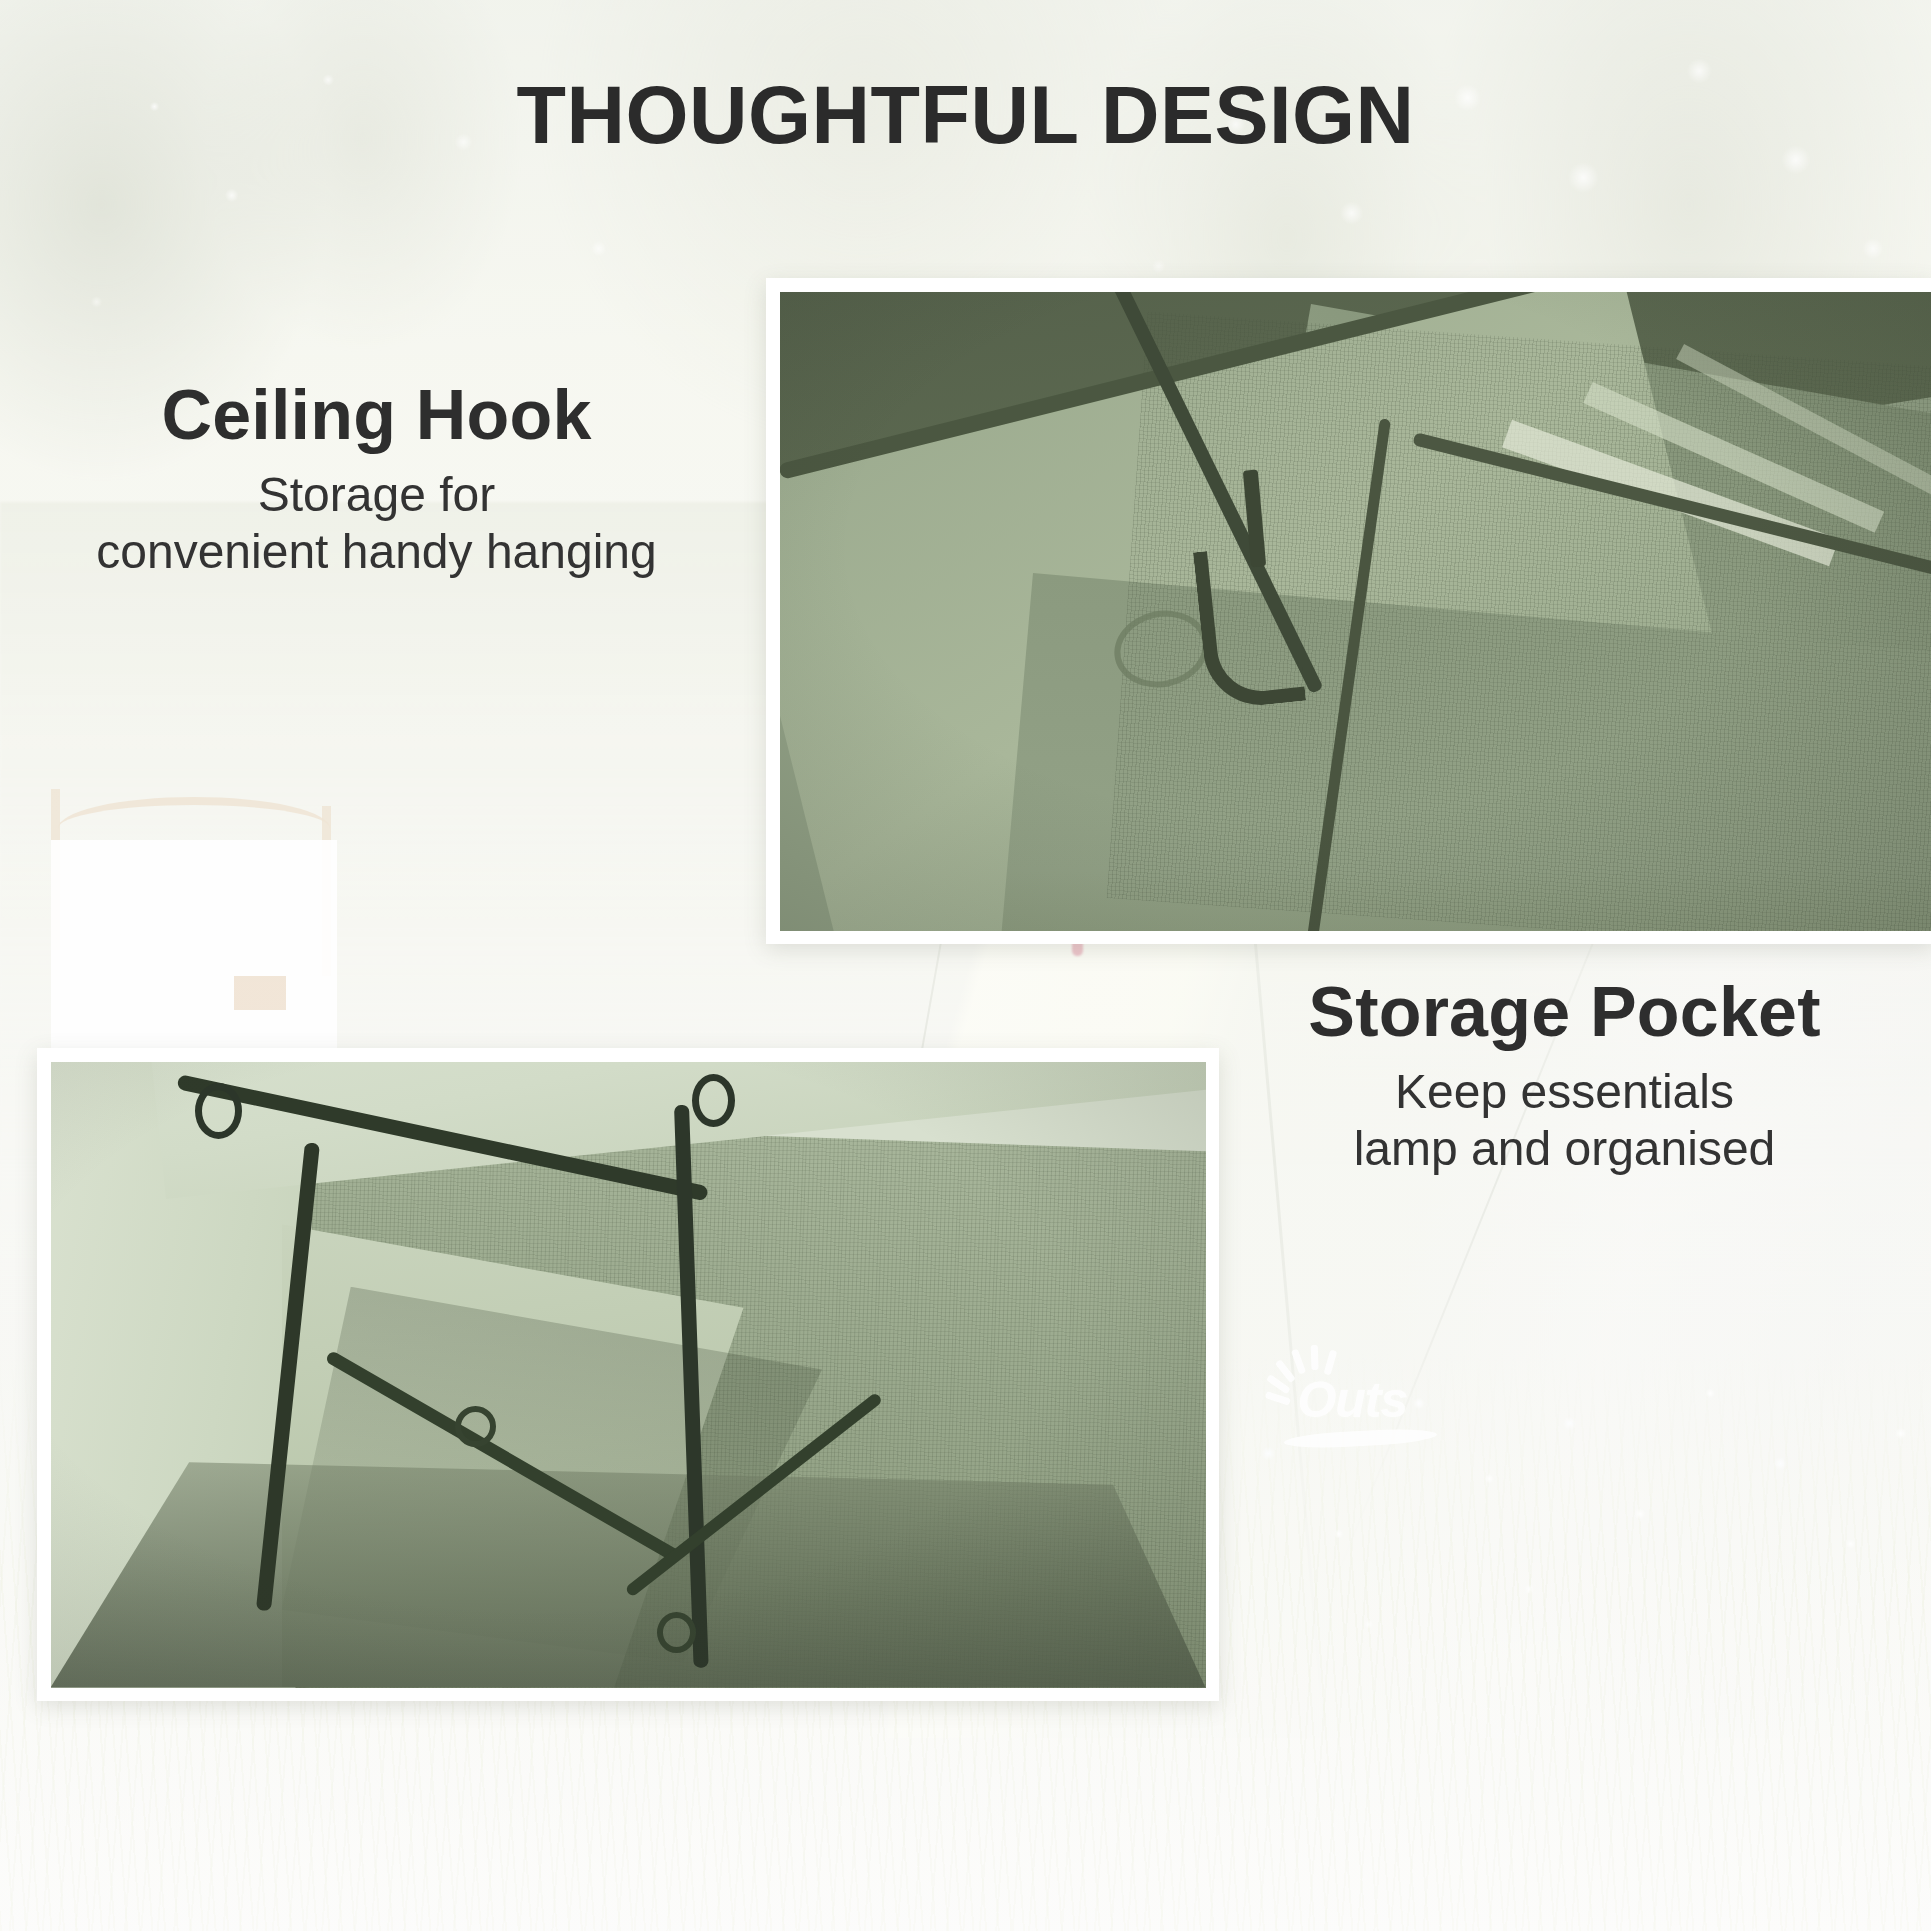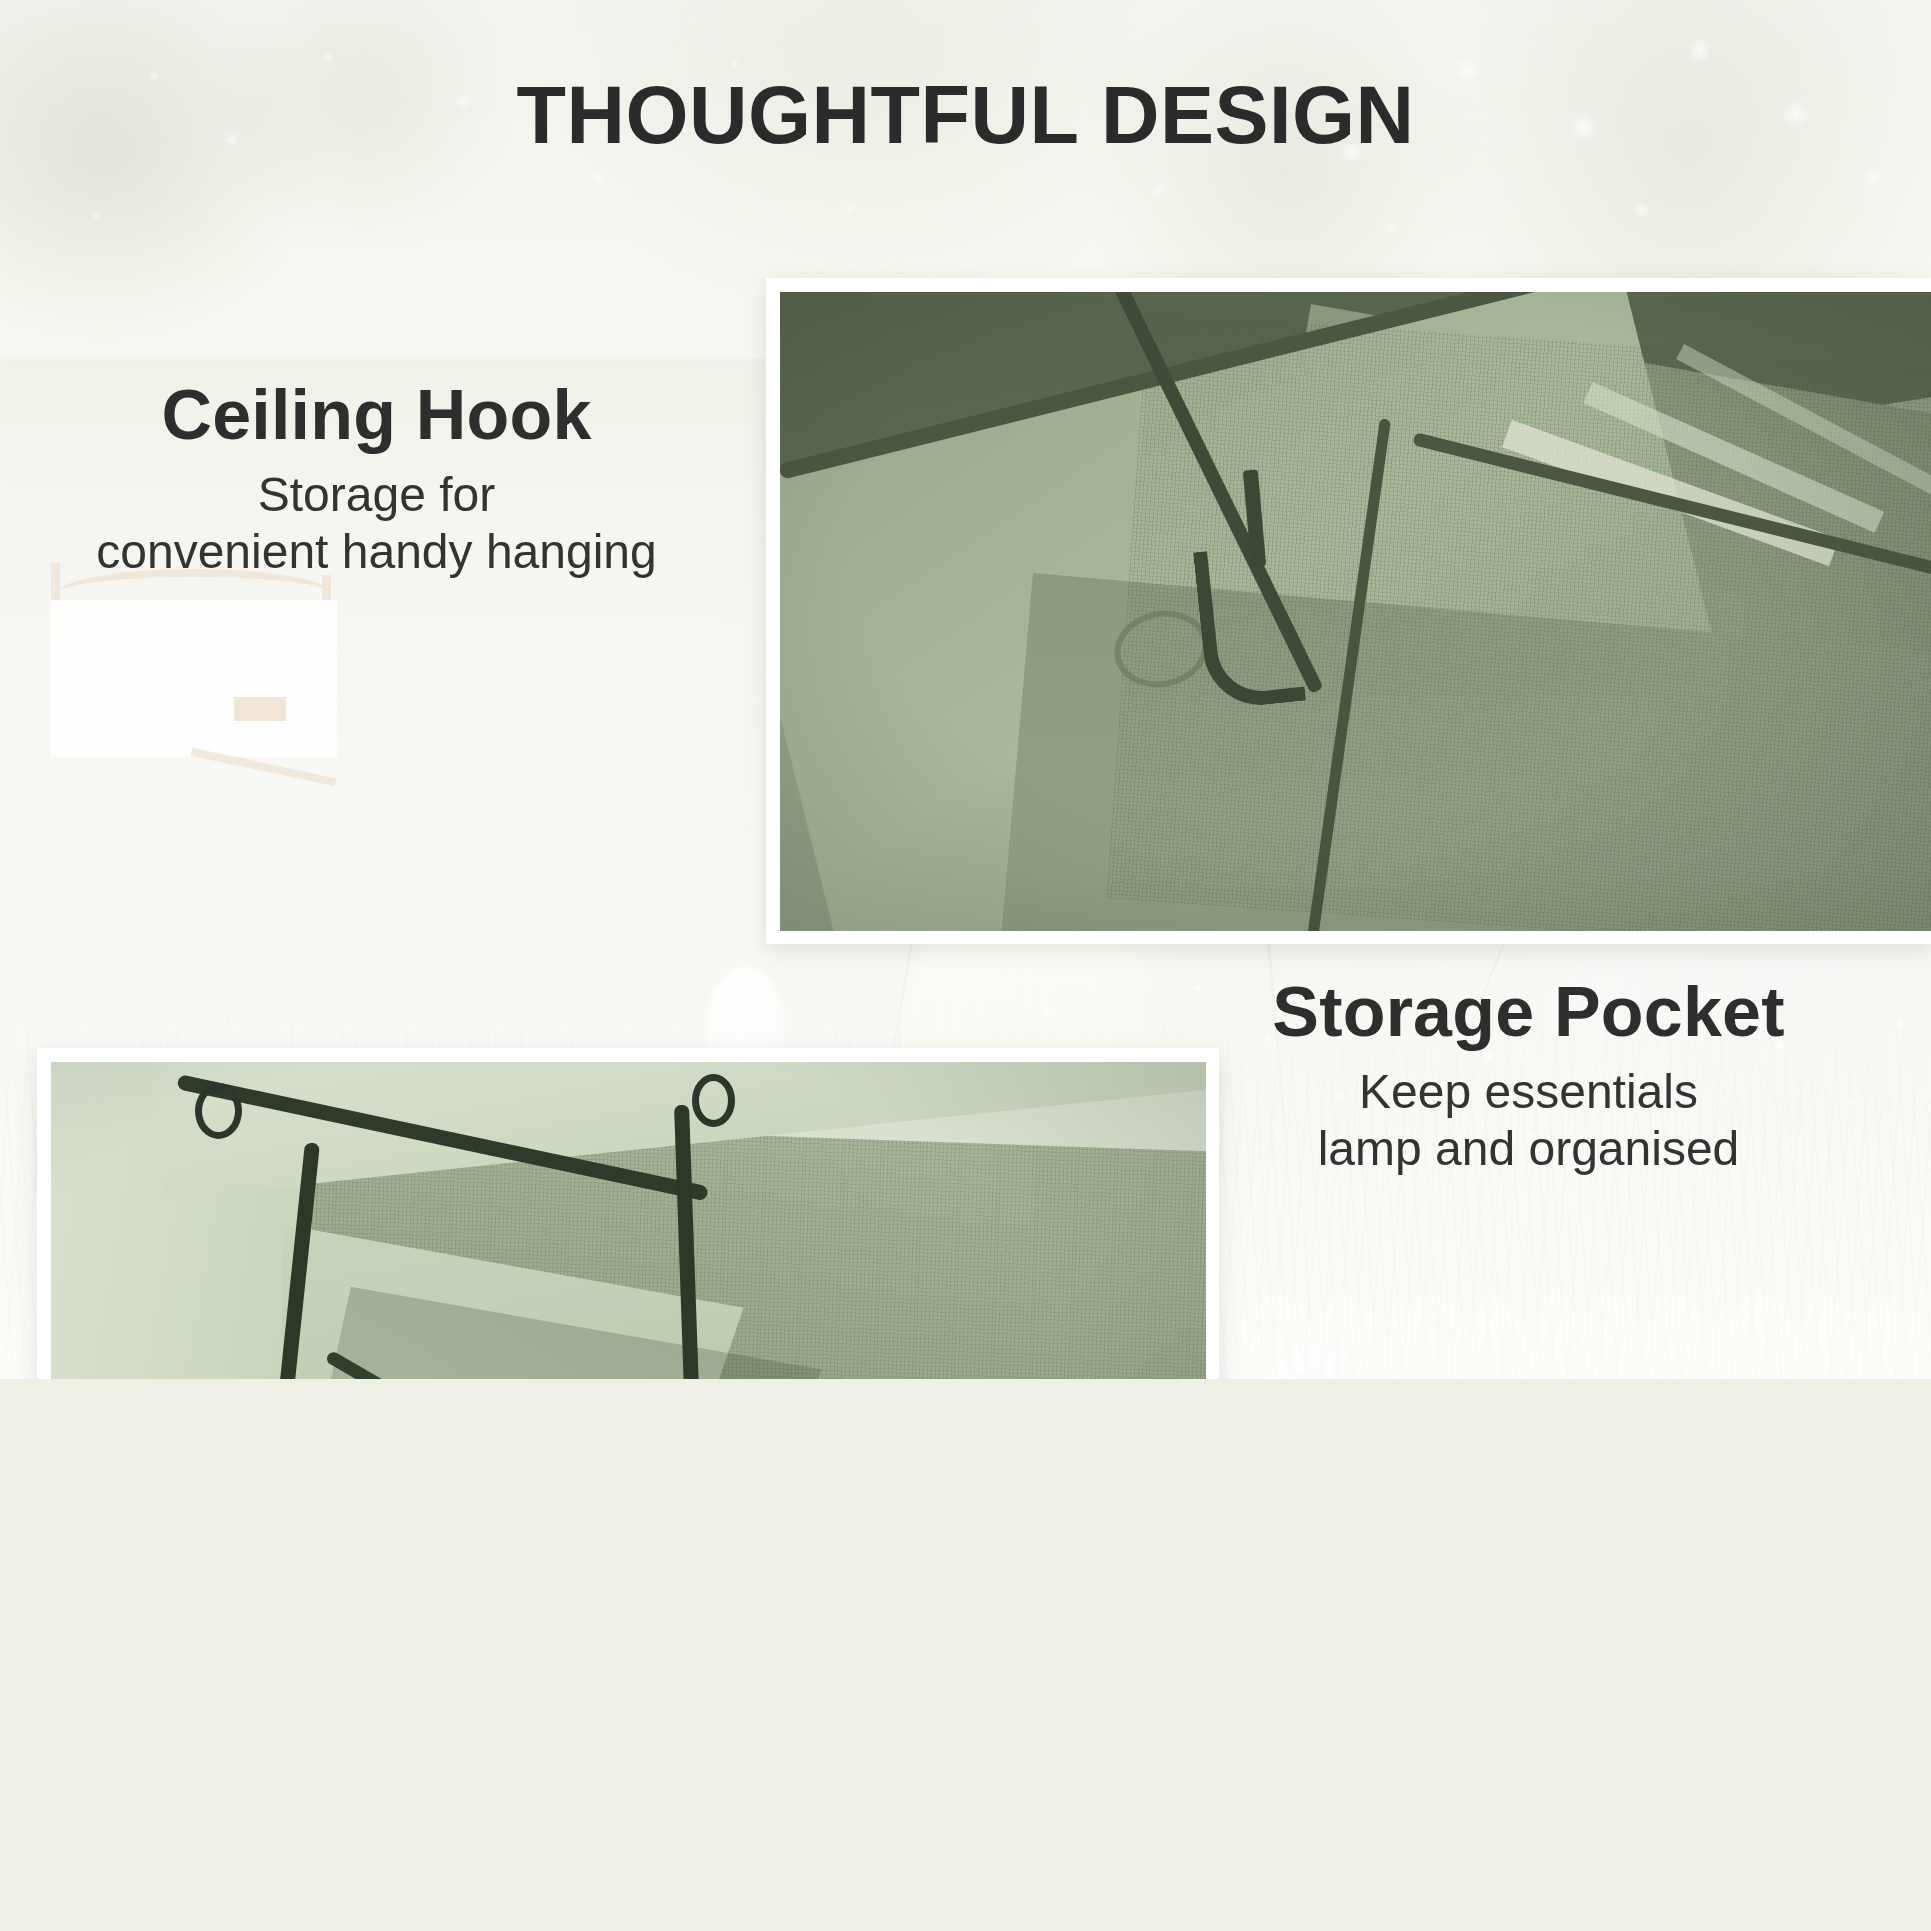--- a/index.html
+++ b/index.html
@@ -1,21 +1,21 @@
 <!DOCTYPE html>
 <html><head>
 <meta charset="utf-8">
 <style>
   html,body{margin:0;padding:0;}
   body{
     width:1931px;height:1931px;overflow:hidden;
     font-family:"Liberation Sans","DejaVu Sans",sans-serif;
     background:#eef0e6;
   }
-  #stage{position:relative;width:1931px;height:1379px;overflow:hidden;background:#3b82f6;text-decoration:underline;}
+  #stage{position:relative;width:1931px;height:1931px;overflow:hidden;background:#3b82f6;text-decoration:underline;}
 
   
   .bg{position:absolute;inset:0;overflow:hidden;}
   .bg-base{
     position:absolute;inset:0;
     background:
       linear-gradient(178deg,#e3e7da 0%,#eef0e3 18%,#f2f2ea 38%,#f0f1ea 60%,#eff0e9 80%,#f3f3ef 100%);
   }
   
   .bg-trees{
@@ -151,21 +151,21 @@
   .title{
     position:absolute;left:0;right:0;top:75px;text-align:center;
     font-size:81px;font-weight:bold;letter-spacing:0.5px;color:#2b2b2b;
     line-height:1;
   }
   .block{position:absolute;text-align:center;color:#2e2e2e;}
   .block h2{margin:0;font-size:70px;font-weight:bold;line-height:1.08;letter-spacing:0.2px;}
   .block p{margin:13.5px 0 0;font-size:48px;font-weight:400;line-height:1.18;color:#333;}
 
   #hook-block{left:58px;top:378px;width:637px;}
-  #pocket-block{left:1200px;top:975px;width:657px;}
+  #pocket-block{left:1236px;top:975px;width:657px;}
 
   
   .card{position:absolute;background:#fff;box-shadow:0 5.8px 21px rgba(90,95,80,.17);overflow:hidden;}
   .card .photo{position:absolute;inset:13.5px;overflow:hidden;}
   #card-hook{left:766px;top:278px;width:1168px;height:666px;}
   #card-hook .photo{inset:13.5px 0 13.5px 13.5px;}
   #card-pocket{left:37px;top:1048px;width:1182px;height:653px;}
 
   
   .p1{position:absolute;inset:0;background:#93a287;}

